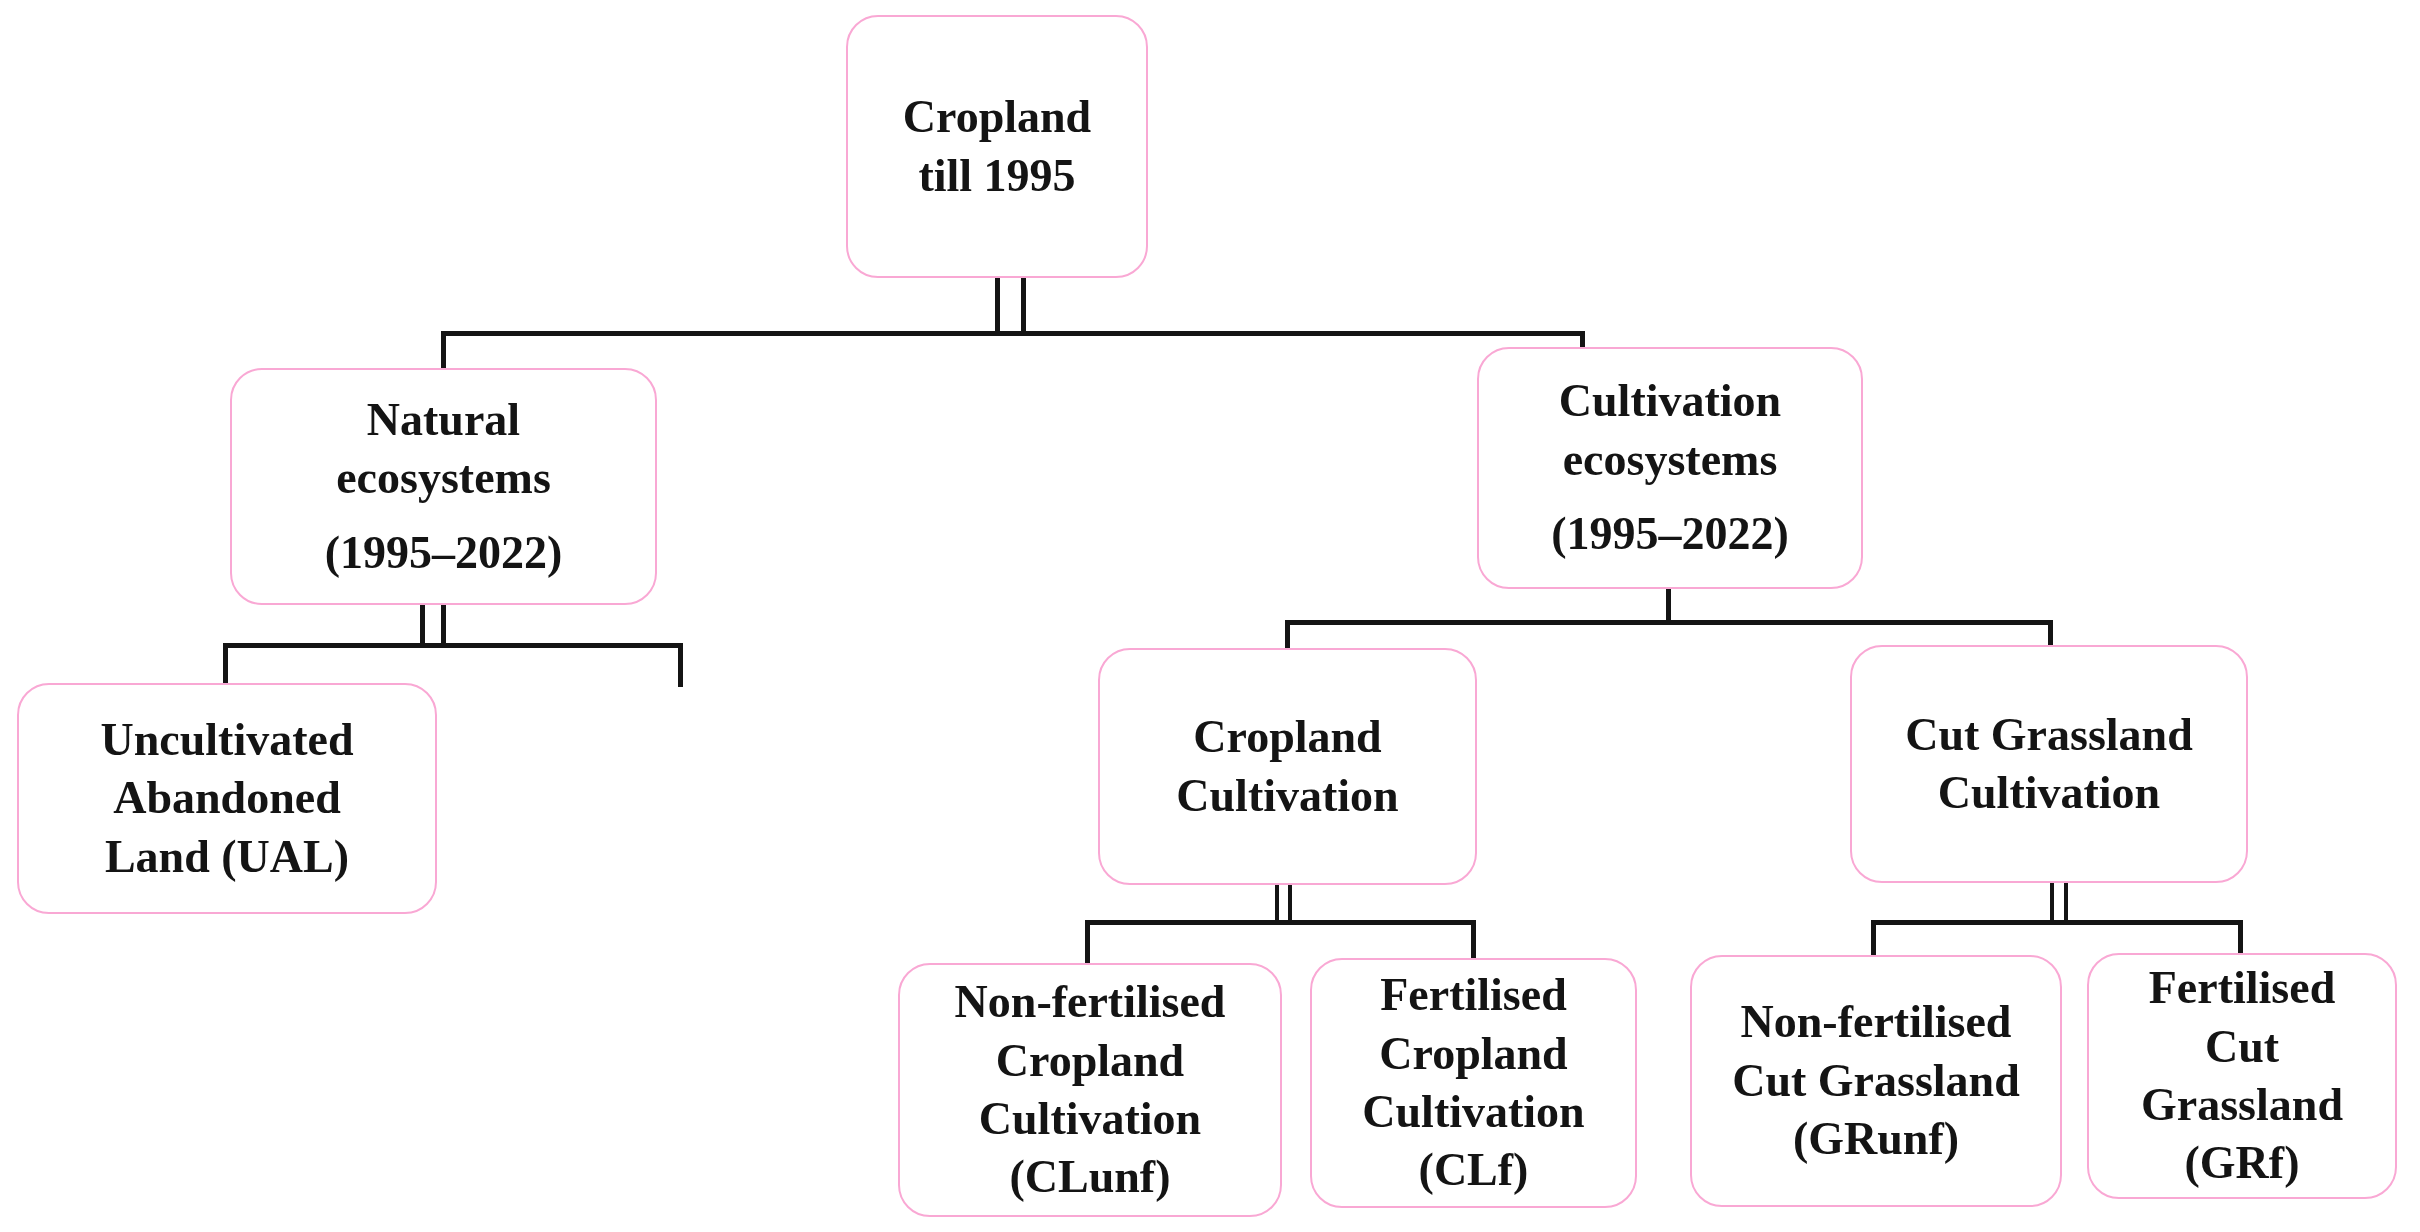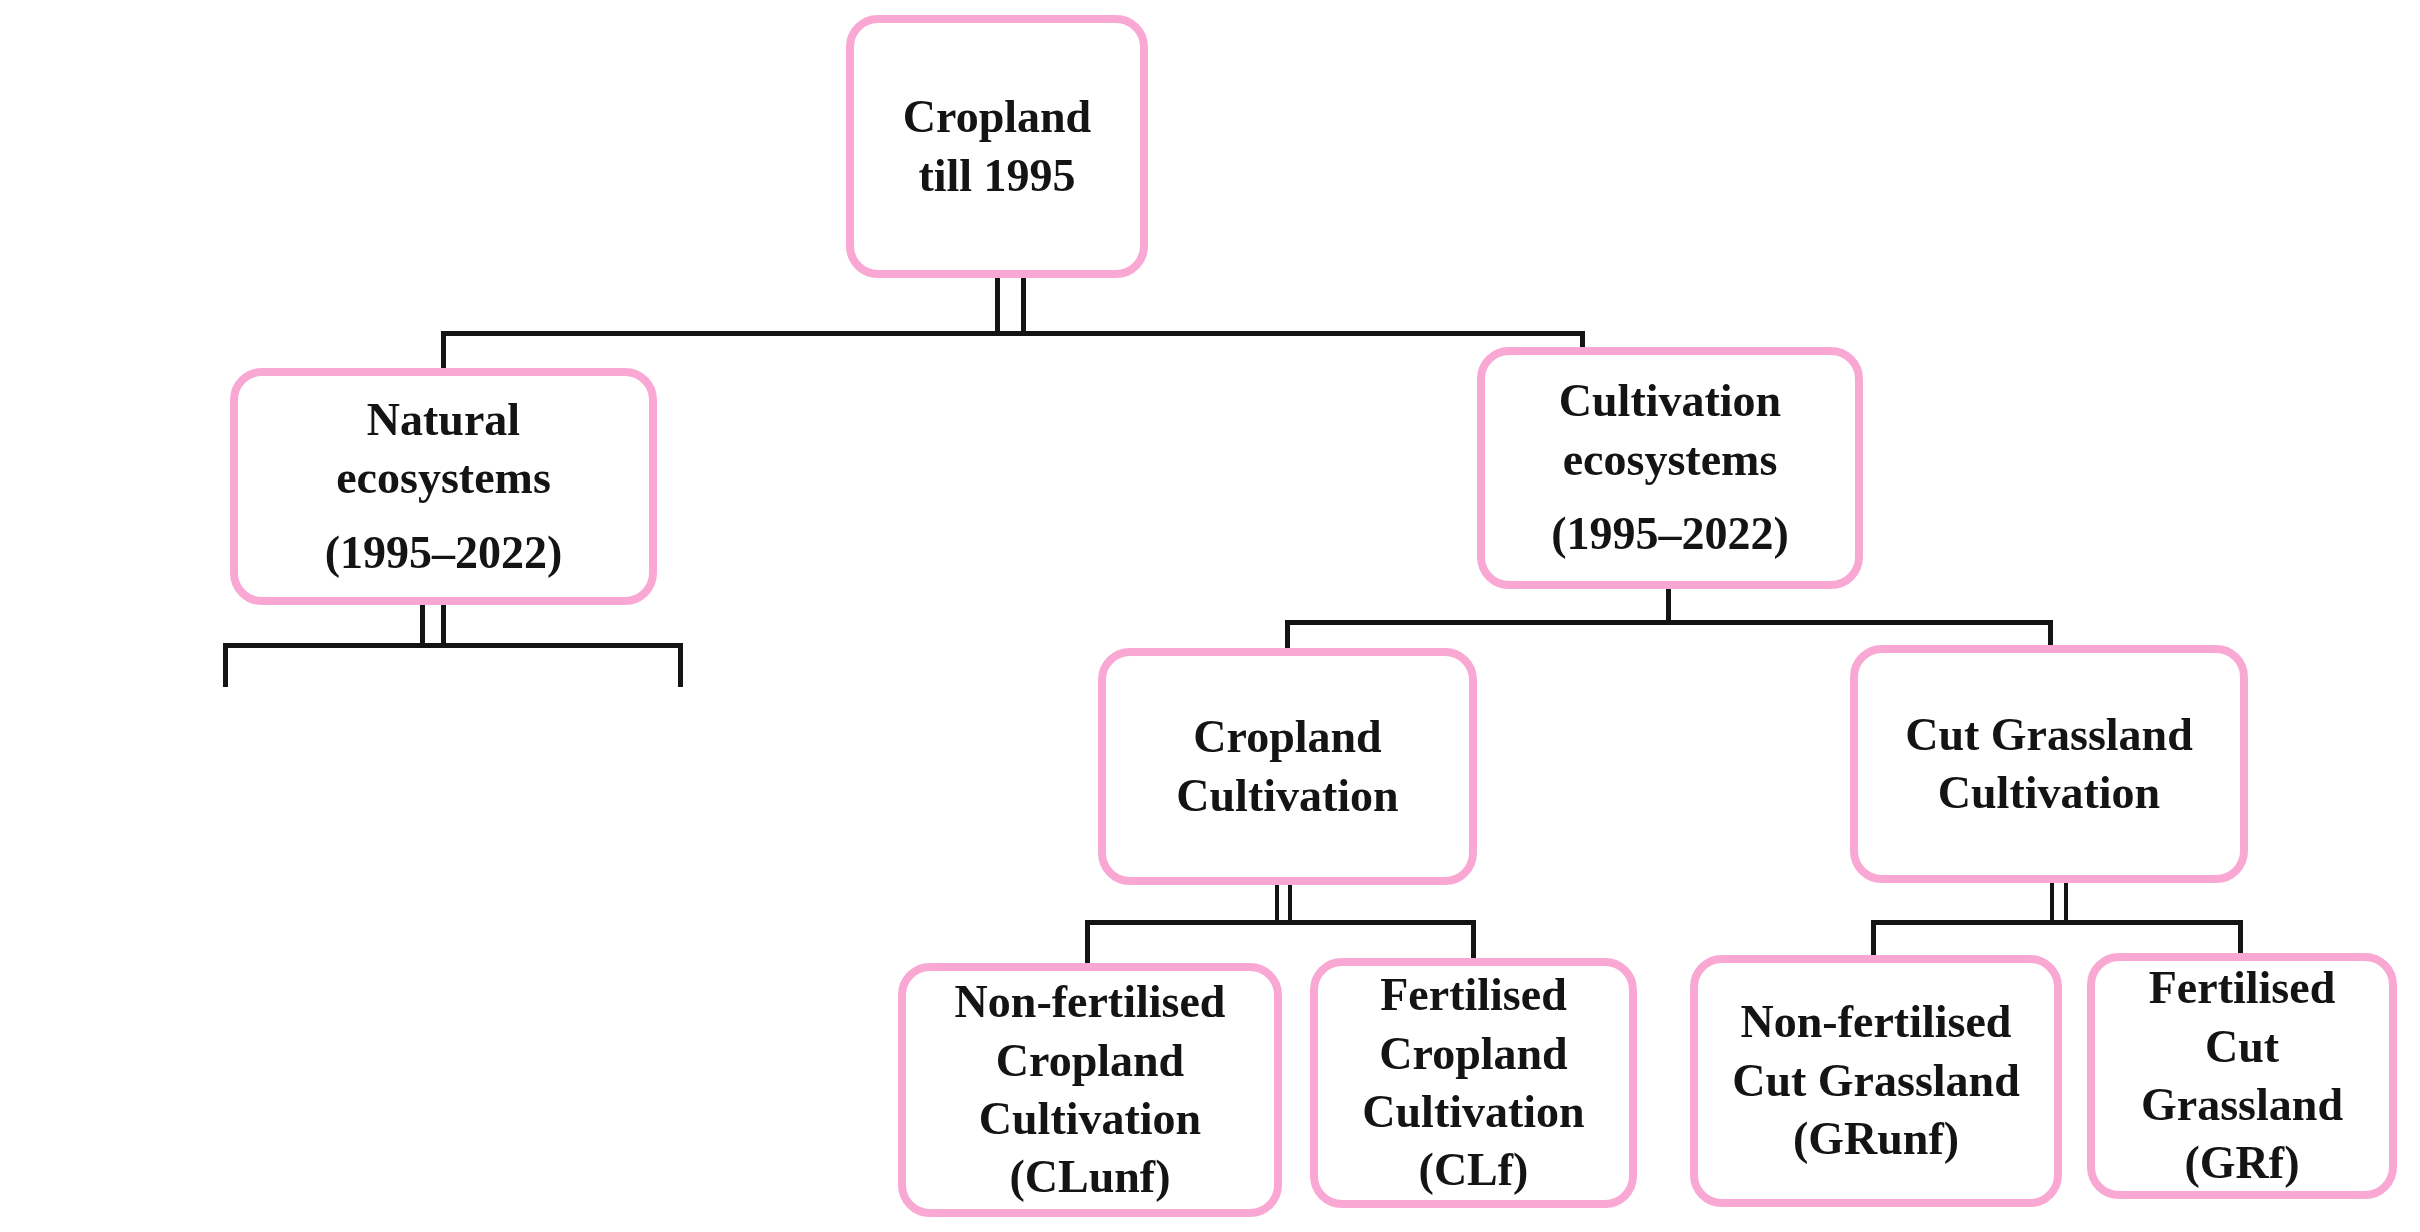--- a/index.html
+++ b/index.html
@@ -12,21 +12,21 @@
     width: 2420px;
     height: 1232px;
     background: #ffffff;
     font-family: "Liberation Serif", "DejaVu Serif", serif;
     overflow: hidden;
   }
   .node {
     position: absolute;
     box-sizing: border-box;
     background: #ffffff;
-    border: 8px solid #f9a8d4;
+    border: 2px solid #f9a8d4;
     border-radius: 32px;
     display: flex;
     flex-direction: column;
     align-items: center;
     justify-content: center;
     text-align: center;
     color: #141414;
     font-weight: bold;
     font-size: 46px;
     line-height: 1.27;
@@ -91,20 +91,25 @@
 ecosystems</span>
     <span class="period">(1995–2022)</span>
   </div>
 
   <div class="node" style="left:1477px; top:347px; width:386px; height:242px;">
     <span class="lbl">Cultivation
 ecosystems</span>
     <span class="period">(1995–2022)</span>
   </div>
 
+  <div class="node" style="left:17px; top:683px; width:420px; height:231px;">
+    <span class="lbl">Uncultivated
+Abandoned
+Land (UAL)</span>
+  </div>
 
 
   <div class="node" style="left:1098px; top:648px; width:379px; height:237px;">
     <span class="lbl">Cropland
 Cultivation</span>
   </div>
 
   <div class="node" style="left:1850px; top:645px; width:398px; height:238px;">
     <span class="lbl">Cut Grassland
 Cultivation</span>

